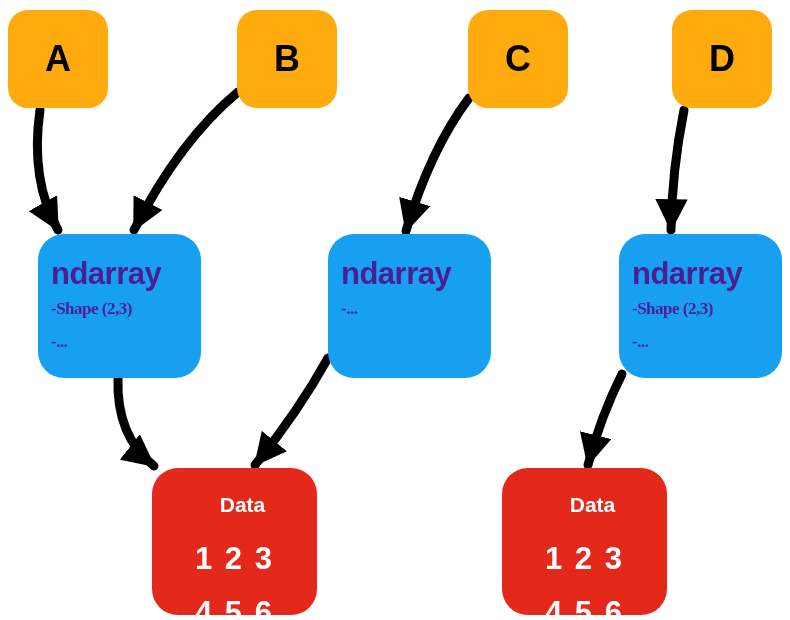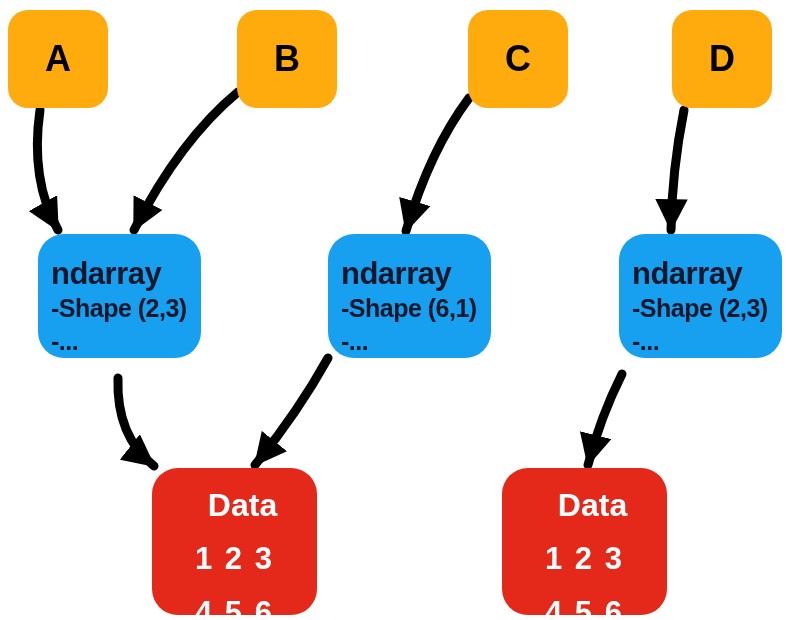--- a/index.html
+++ b/index.html
@@ -41,55 +41,56 @@
     justify-content: center;
     font-size: 36px;
   }
   .src-a { left: 8px; }
   .src-b { left: 237px; }
   .src-c { left: 468px; }
   .src-d { left: 672px; }
   
   .nd {
     width: 163px;
-    height: 124px;
+    height: 144px;
     top: 234px;
     border-radius: 26px;
     background: var(--ndarray-color, #18A0F0);
-    color: #0f172a;
+    color: #4c1d95;
     padding: 22px 6px 0 13px;
   }
   .nd-1 { left: 38px; }
   .nd-2 { left: 328px; }
   .nd-3 { left: 619px; }
   .nd-title {
     font-size: 31px;
     line-height: 36px;
     letter-spacing: -0.5px;
   }
   .nd-line {
-    font-size: 25px;
+    font-size: 17px;
     line-height: 33px;
     letter-spacing: -0.5px;
+    font-family: Liberation Serif, serif;
   }
   
   .data-node {
     width: 165px;
     height: 147px;
     top: 468px;
     border-radius: 26px;
     background: var(--data-color, #E4291B);
     color: #ffffff;
     text-align: center;
     padding-top: 18px;
   }
   .data-1 { left: 152px; }
   .data-2 { left: 502px; }
   .data-title {
-    font-size: 32px;
+    font-size: 21px;
     line-height: 38px;
     margin-left: 16px;
   }
   .data-row {
     font-size: 31px;
     line-height: 38px;
     letter-spacing: 2px;
     margin-top: 16px;
   }
 </style>
@@ -128,21 +129,20 @@
     <span>D</span>
   </div>
 
   <div class="node nd nd-1">
     <div class="nd-title">ndarray</div>
     <div class="nd-line">-Shape (2,3)</div>
     <div class="nd-line">-...</div>
   </div>
   <div class="node nd nd-2">
     <div class="nd-title">ndarray</div>
-    <div class="nd-line">-Shape (6,1)</div>
     <div class="nd-line">-...</div>
   </div>
   <div class="node nd nd-3">
     <div class="nd-title">ndarray</div>
     <div class="nd-line">-Shape (2,3)</div>
     <div class="nd-line">-...</div>
   </div>
 
   <div class="node data-node data-1">
     <div class="data-title">Data</div>

